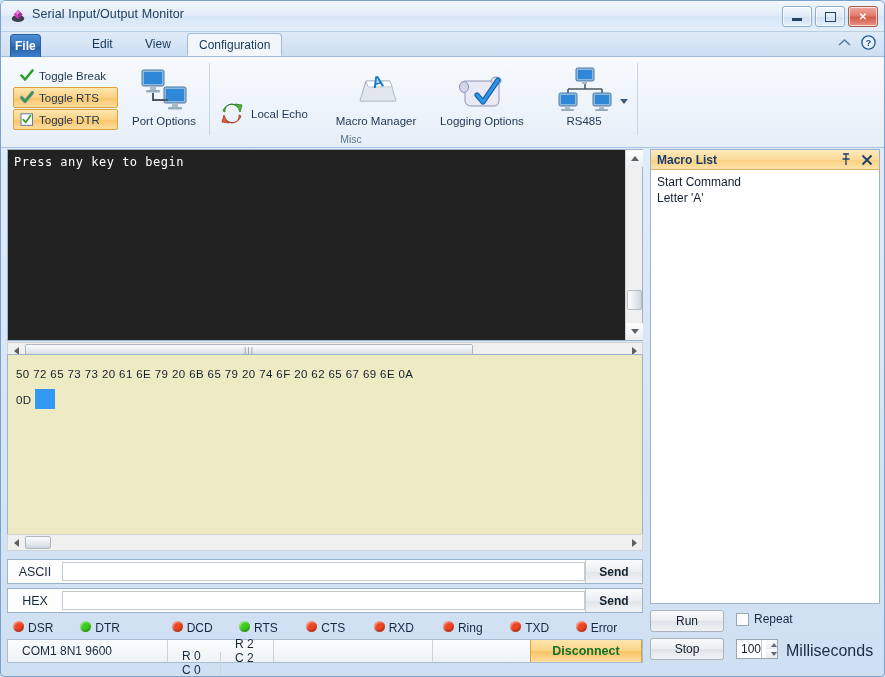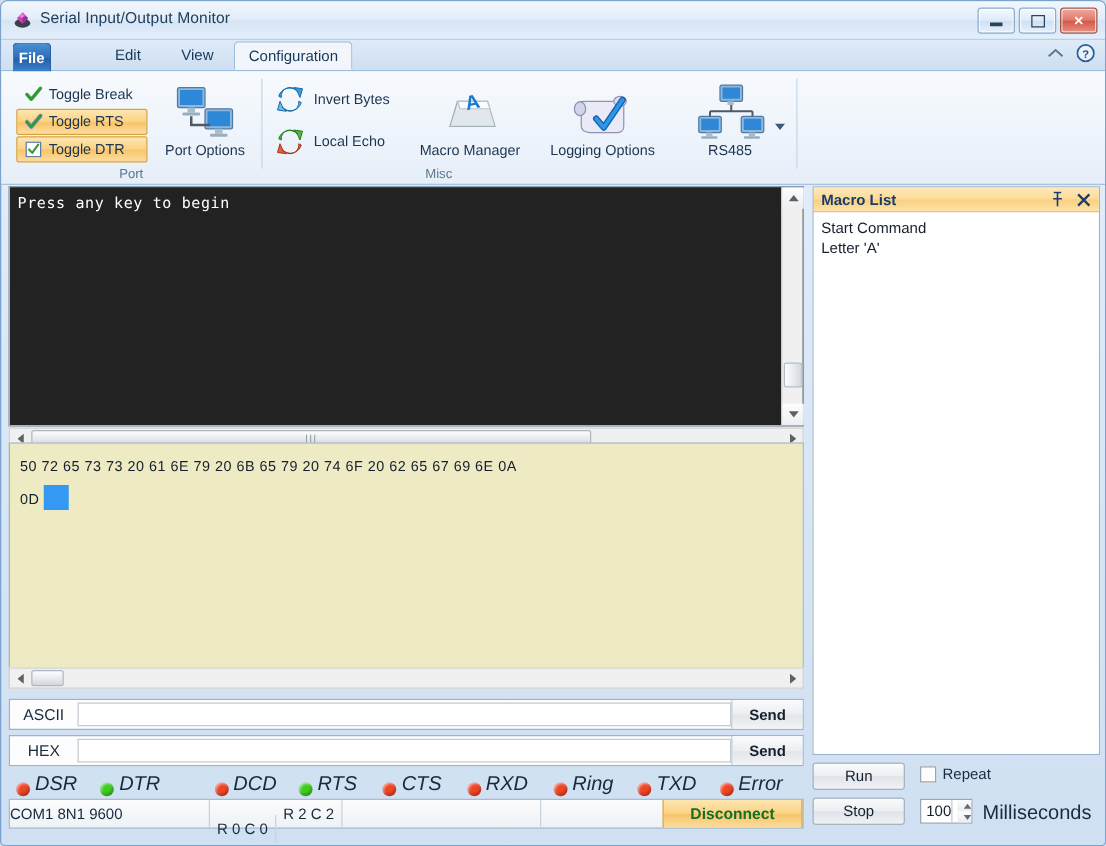--- a/index.html
+++ b/index.html
@@ -177,31 +177,31 @@
     background:linear-gradient(to bottom,#fafbfc,#eceef1 50%,#e2e5e9 51%,#f2f4f6);
     border-left:1px solid #c2ccd6;
     font-size:12px;font-weight:bold;color:#14222f;
     display:flex;align-items:center;justify-content:center;
   }
   
   .ledbar{
     position:absolute;left:0;width:636px;height:22px;
     display:flex;align-items:center;
   }
-  .led{display:flex;align-items:flex-end;gap:4px;font-size:16px;color:#16293f;font-style:italic;}
+  .led{display:flex;align-items:flex-start;gap:4px;font-size:12px;color:#16293f;}
   .dot{width:11px;height:11px;border-radius:50%;display:block;
        box-shadow:inset -1px -2px 2px rgba(0,0,0,.25), inset 1px 1px 2px rgba(255,255,255,.6);}
   
   .statusbar{
     position:absolute;left:0;width:636px;height:24px;
     background:linear-gradient(to bottom,#fbfcfd,#eef2f6);
     border:1px solid #a9bdd1;box-sizing:border-box;display:flex;align-items:center;
   }
   .scell{
-    height:22px;display:flex;align-items:center;padding:0 0;box-sizing:border-box;
+    height:22px;display:flex;align-items:center;padding:0 14px;box-sizing:border-box;
     border-right:1px solid #c8d4e0;font-size:12px;color:#16293f;
   }
   .disconnect{
     margin-left:auto;height:22px;width:110px;
     background:linear-gradient(to bottom,#fde6b0,#fbd283 50%,#f8c466 51%,#fcdda0);
     border-left:1px solid #d8a23c;border-right:1px solid #d8a23c;
     display:flex;align-items:center;justify-content:center;
     color:#11702a;font-weight:bold;font-size:12.5px;
   }
   
@@ -325,33 +325,25 @@
             <rect x="12" y="23" width="14" height="2.4" rx="1" fill="#98adbd"></rect>
             <rect x="30" y="20" width="22" height="16" rx="1.5" fill="#8fb8dd" stroke="#4e7ba5"></rect>
             <rect x="32" y="22" width="18" height="12" fill="#2f87d8"></rect>
             <rect x="38" y="36" width="6" height="4" fill="#a9bccb"></rect>
             <rect x="34" y="40" width="14" height="2.4" rx="1" fill="#98adbd"></rect>
             <path d="M19 26 L19 33 L34 33" fill="none" stroke="#4c5a66" stroke-width="2"></path>
           </svg>
         </span>
         <span>Port Options</span>
       </div>
-      <div class="glabel">Port</div>
     </div>
 
     <div class="rsep" style="left:208px;"></div>
 
     <div class="rgroup" style="left:212px;width:420px;">
-      <div class="smallbtn" style="left:6px;top:10px;">
-        <svg width="26" height="24" viewBox="0 0 26 24">
-          <path d="M4 9 A9 9 0 0 1 19 5 L16 2 L23 3 L21 10 L19.5 6.6 A7 7 0 0 0 6 10 Z" fill="#3d9bdd" stroke="#1c6ba8" stroke-width=".8"></path>
-          <path d="M22 14 A9 9 0 0 1 7 18 L10 21 L3 20 L5 13 L6.5 16.4 A7 7 0 0 0 20 13 Z" fill="#6cb9ea" stroke="#1c6ba8" stroke-width=".8"></path>
-        </svg>
-        <span>Invert Bytes</span>
-      </div>
       <div class="smallbtn" style="left:6px;top:44px;">
         <svg width="26" height="24" viewBox="0 0 26 24">
           <path d="M4 9 A9 9 0 0 1 19 5 L16 2 L23 3 L21 10 L19.5 6.6 A7 7 0 0 0 6 10 Z" fill="#4fb93c" stroke="#2a7a1f" stroke-width=".8"></path>
           <path d="M22 14 A9 9 0 0 1 7 18 L10 21 L3 20 L5 13 L6.5 16.4 A7 7 0 0 0 20 13 Z" fill="#e0603a" stroke="#a8391c" stroke-width=".8"></path>
         </svg>
         <span>Local Echo</span>
       </div>
 
       <div class="bigbtn" style="left:113px;top:10px;width:100px;">
         <span class="ic">

